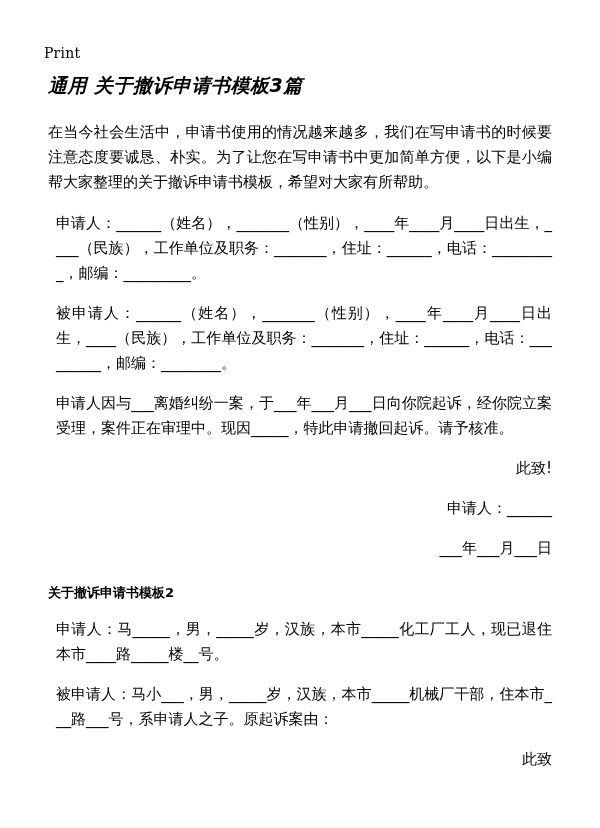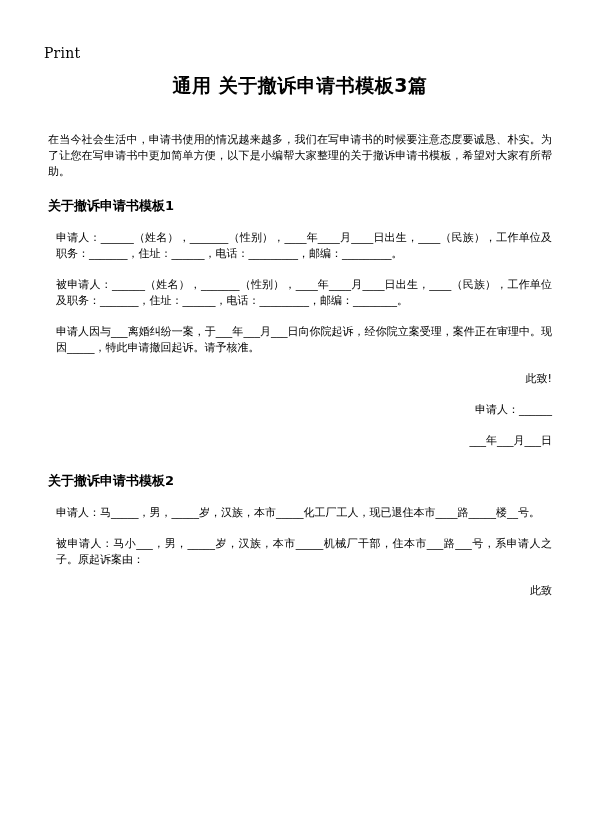--- a/index.html
+++ b/index.html
@@ -42,35 +42,35 @@
   .content {
     position: absolute;
     left: 48px;
     top: 72px;
     width: 504px;
   }
 
   .doc-title {
     font-size: 19px;
     font-weight: bold;
-    text-align: center;
     line-height: 26px;
-    margin: 0 0 34px 0;
+    margin: 0 0 22px 0;
     letter-spacing: 0.5px;
+    font-style: italic;
   }
 
   .subtitle {
     font-size: 12.5px;
     line-height: 18px;
     margin: 0 0 20px 0;
   }
 
   p.para {
-    font-size: 11px;
-    line-height: 16px;
+    font-size: 15px;
+    line-height: 25px;
     margin: 0 0 16px 0;
     text-align: justify;
     text-justify: inter-character;
     word-break: break-all;
   }
 
   h2.section-heading {
     font-size: 13px;
     font-weight: bold;
     line-height: 19px;
@@ -93,21 +93,20 @@
 
   <a class="print-link">Print</a>
 
   <div class="content">
 
     <h1 class="doc-title">通用  关于撤诉申请书模板3篇</h1>
 
 
     <p class="para">在当今社会生活中，申请书使用的情况越来越多，我们在写申请书的时候要注意态度要诚恳、朴实。为了让您在写申请书中更加简单方便，以下是小编帮大家整理的关于撤诉申请书模板，希望对大家有所帮助。</p>
 
-    <h2 class="section-heading">关于撤诉申请书模板1</h2>
 
     <p class="para tight">申请人：______（姓名），_______（性别），____年____月____日出生，____（民族），工作单位及职务：_______，住址：______，电话：_________，邮编：_________。</p>
 
     <p class="para tight">被申请人：______（姓名），_______（性别），____年____月____日出生，____（民族），工作单位及职务：_______，住址：______，电话：_________，邮编：________。</p>
 
     <p class="para tight">申请人因与___离婚纠纷一案，于___年___月___日向你院起诉，经你院立案受理，案件正在审理中。现因_____，特此申请撤回起诉。请予核准。</p>
 
     <p class="para short tight">此致!</p>
 
     <p class="para short tight">申请人：______</p>

